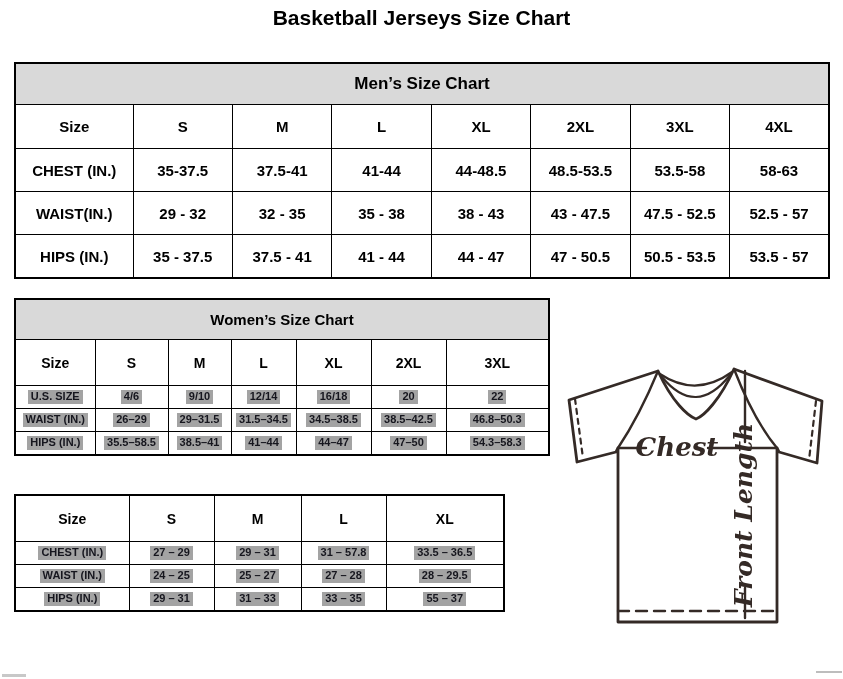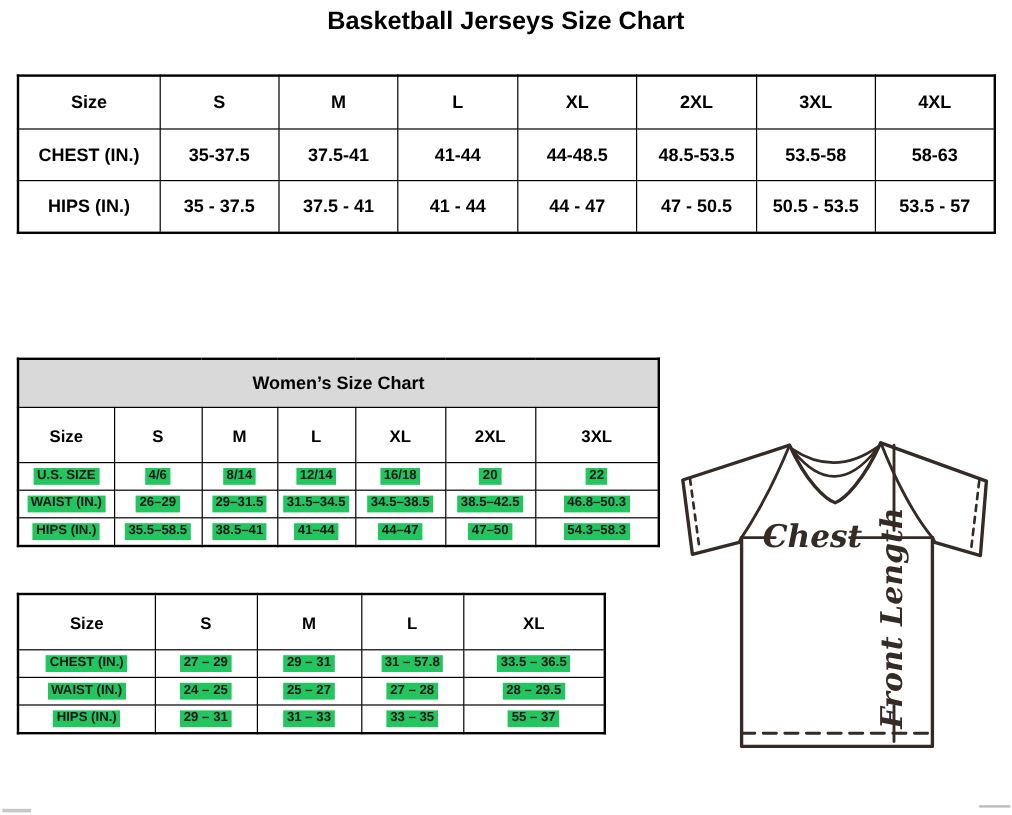--- a/index.html
+++ b/index.html
@@ -20,21 +20,21 @@
   
   #women{left:14px;top:298px;width:534px;}
   #women .band{height:39px;font-size:15px;}
   #women .sizerow th{height:45px;font-size:14px;}
   #women td{height:22px;font-size:11px;font-weight:bold;color:#16161e;}
   
   #youth{left:14px;top:494px;width:489px;}
   #youth .band{height:38px;font-size:15px;}
   #youth .sizerow th{height:45px;font-size:14px;}
   #youth td{height:22px;font-size:11px;font-weight:bold;color:#16161e;}
-  .hl{background:#22c55e;padding:0 3px;display:inline-block;line-height:1.25;text-align:center;}
+  .hl{background:#a3a3a3;padding:0 3px;display:inline-block;line-height:1.25;text-align:center;}
   
   .jersey{position:absolute;left:556px;top:360px;}
   .jersey text{font-family:"DejaVu Serif","Liberation Serif",serif;
                font-style:italic;font-weight:bold;fill:#342a26;}
   
   .frag-l{position:absolute;left:2px;top:674px;width:24px;height:3px;background:#c8c8c8;}
   .frag-r{position:absolute;left:816px;top:671px;width:26px;height:2px;background:#bdbdbd;}
 </style>
 </head>
 <body>
@@ -48,39 +48,52 @@
         <col style="width:118px">
         <col>
         <col>
         <col>
         <col>
         <col>
         <col>
         <col>
       </colgroup>
     <tbody>
+        <tr>
+          <th class="band" colspan="8">Men’s Size Chart</th>
+        </tr>
     <tr class="sizerow">
       <th>Size</th>
       <th>S</th>
       <th>M</th>
       <th>L</th>
       <th>XL</th>
       <th>2XL</th>
       <th>3XL</th>
       <th>4XL</th>
     </tr>
     <tr>
       <td>CHEST (IN.)</td>
       <td>35-37.5</td>
       <td>37.5-41</td>
       <td>41-44</td>
       <td>44-48.5</td>
       <td>48.5-53.5</td>
       <td>53.5-58</td>
       <td>58-63</td>
+    </tr>
+    <tr>
+      <td>WAIST(IN.)</td>
+      <td>29 - 32</td>
+      <td>32 - 35</td>
+      <td>35 - 38</td>
+      <td>38 - 43</td>
+      <td>43 - 47.5</td>
+      <td>47.5 - 52.5</td>
+      <td>52.5 - 57</td>
     </tr>
     <tr>
       <td>HIPS (IN.)</td>
       <td>35 - 37.5</td>
       <td>37.5 - 41</td>
       <td>41 - 44</td>
       <td>44 - 47</td>
       <td>47 - 50.5</td>
       <td>50.5 - 53.5</td>
       <td>53.5 - 57</td>
@@ -107,21 +120,21 @@
       <th>S</th>
       <th>M</th>
       <th>L</th>
       <th>XL</th>
       <th>2XL</th>
       <th>3XL</th>
     </tr>
     <tr>
       <td><span class="hl">U.S. SIZE</span></td>
       <td><span class="hl">4/6</span></td>
-      <td><span class="hl">8/14</span></td>
+      <td><span class="hl">9/10</span></td>
       <td><span class="hl">12/14</span></td>
       <td><span class="hl">16/18</span></td>
       <td><span class="hl">20</span></td>
       <td><span class="hl">22</span></td>
     </tr>
     <tr>
       <td><span class="hl">WAIST (IN.)</span></td>
       <td><span class="hl">26–29</span></td>
       <td><span class="hl">29–31.5</span></td>
       <td><span class="hl">31.5–34.5</span></td>

